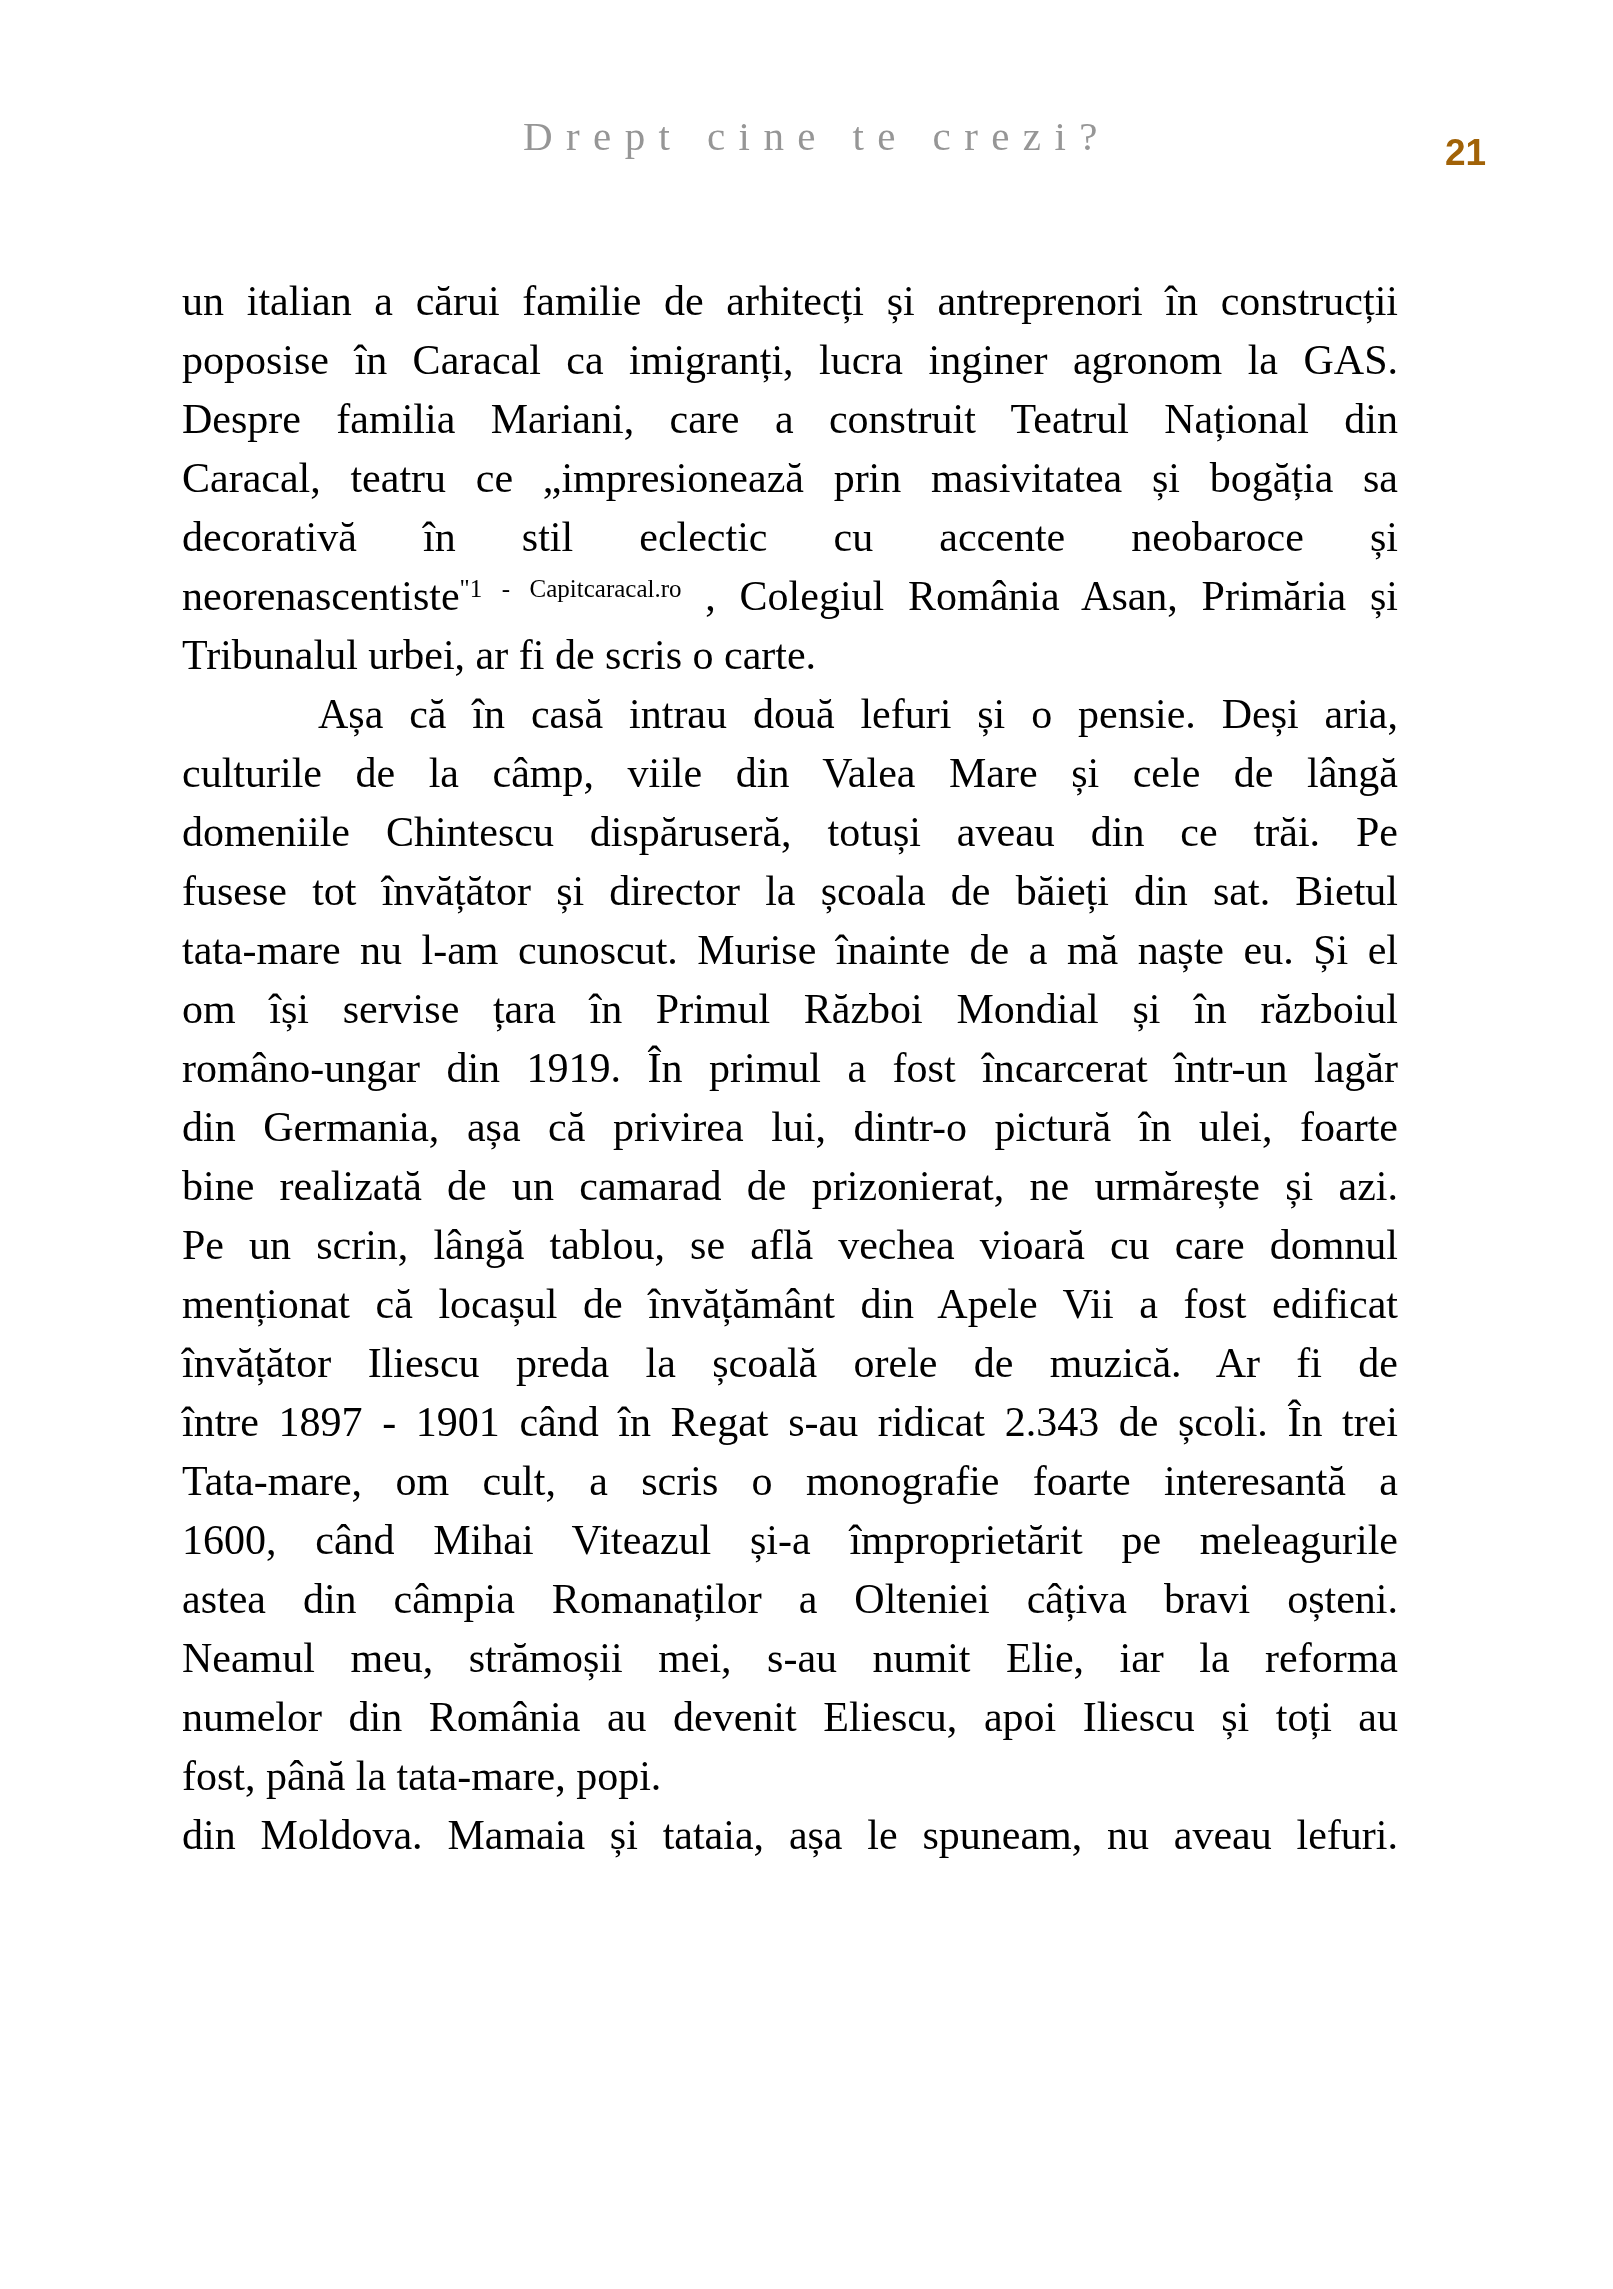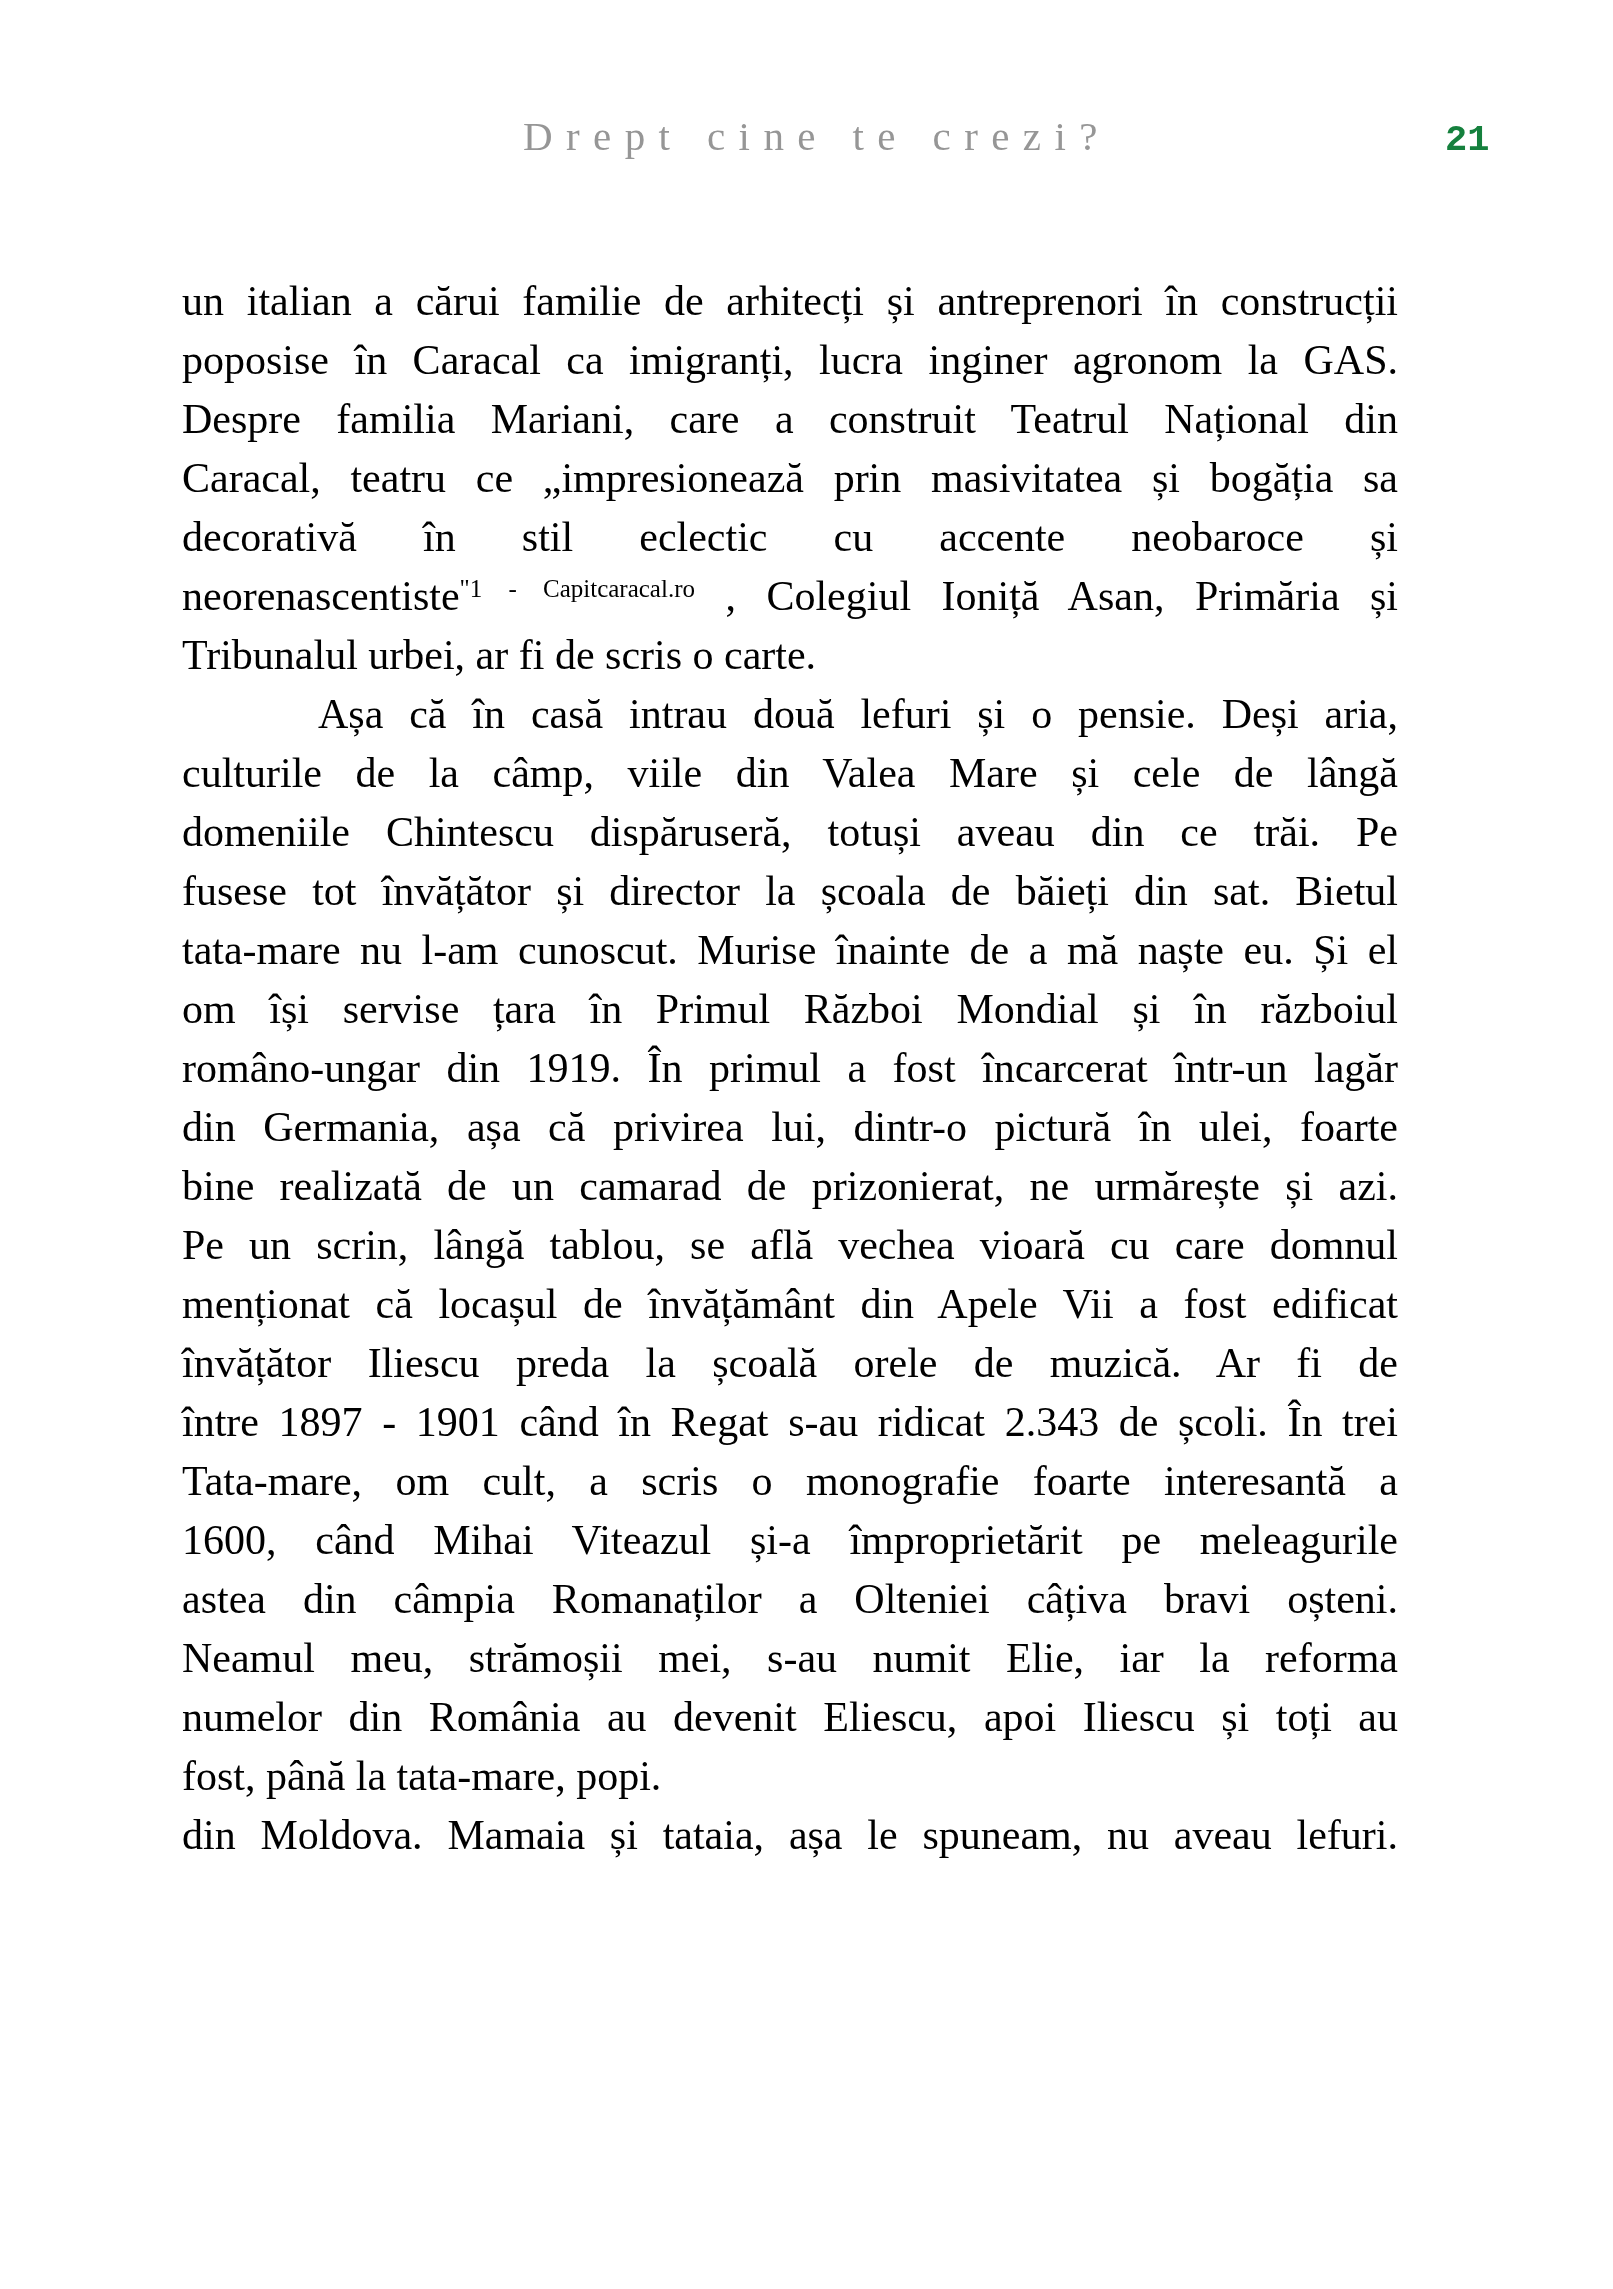--- a/index.html
+++ b/index.html
@@ -29,26 +29,26 @@
     font-family: "Liberation Serif", "DejaVu Serif", serif;
     font-size: 41px;
     line-height: 55px;
     letter-spacing: 13.4px;
     color: #969696;
     white-space: nowrap;
   }
   .page-number {
     position: absolute;
     left: 1445px;
-    top: 4px;
-    font-family: Liberation Mono, monospace;
+    top: 16px;
+    font-family: Liberation Sans, sans-serif;
     font-weight: bold;
     font-size: 37px;
     line-height: 55px;
-    color: #15803d;
+    color: #a16207;
   }
   .body-text {
     position: absolute;
     left: 182px;
     top: 272px;
     width: 1216px;
     font-size: 42px;
     line-height: 59px;
   }
   .para {
@@ -84,21 +84,21 @@
 </div>
 
 <div class="body-text">
 
   <div class="para">
     <span class="line">un italian a cărui familie de arhitecți și antreprenori în construcții</span>
     <span class="line">poposise în Caracal ca imigranți, lucra inginer agronom la GAS.</span>
     <span class="line">Despre familia Mariani, care a construit Teatrul Național din</span>
     <span class="line">Caracal, teatru ce „impresionează prin masivitatea și bogăția sa</span>
     <span class="line">decorativă  în stil eclectic cu accente neobaroce și</span>
-    <span class="line"><span>neorenascentiste</span><span class="fn-sup">"1 - Capitcaracal.ro</span><span> , Colegiul Ioniță Asan, Primăria și</span></span>
+    <span class="line"><span>neorenascentiste</span><span class="fn-sup">"1 - Capitcaracal.ro</span><span> , Colegiul România Asan, Primăria și</span></span>
     <span class="line last">Tribunalul urbei, ar fi de scris o carte.</span>
   </div>
 
   <div class="para">
     <span class="line indent-wide">Așa că în casă intrau două lefuri și o pensie. Deși aria,</span>
     <span class="line">culturile de la câmp, viile din Valea Mare și cele de lângă</span>
     <span class="line">domeniile Chintescu dispăruseră, totuși aveau din ce trăi. Pe</span>
     <span class="line">fusese tot învățător și director la școala de băieți din sat. Bietul</span>
     <span class="line">tata-mare nu l-am cunoscut. Murise înainte de a mă naște eu. Și el</span>
     <span class="line">om își servise țara în Primul Război Mondial și în războiul</span>

